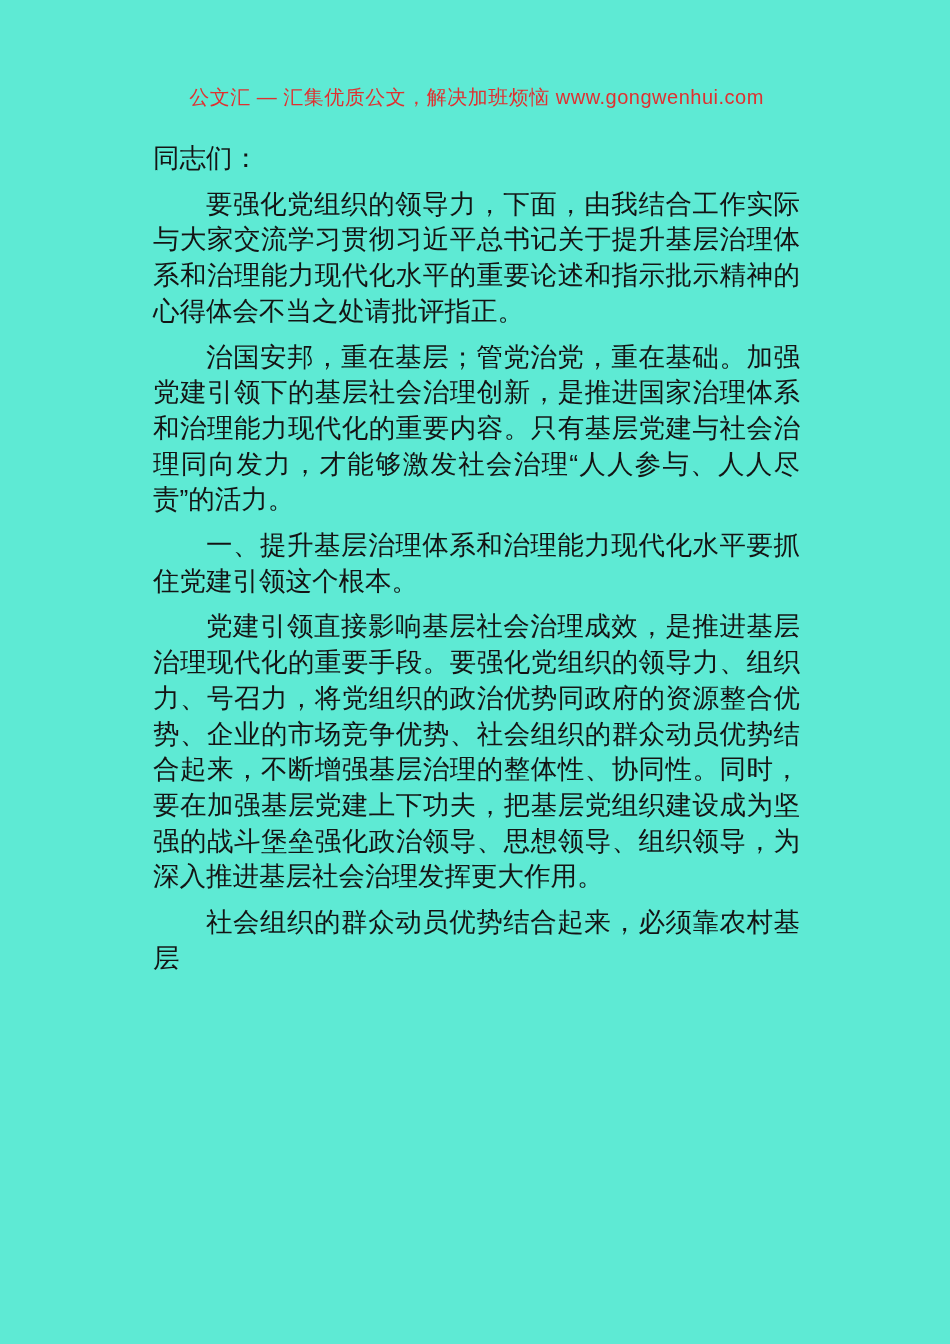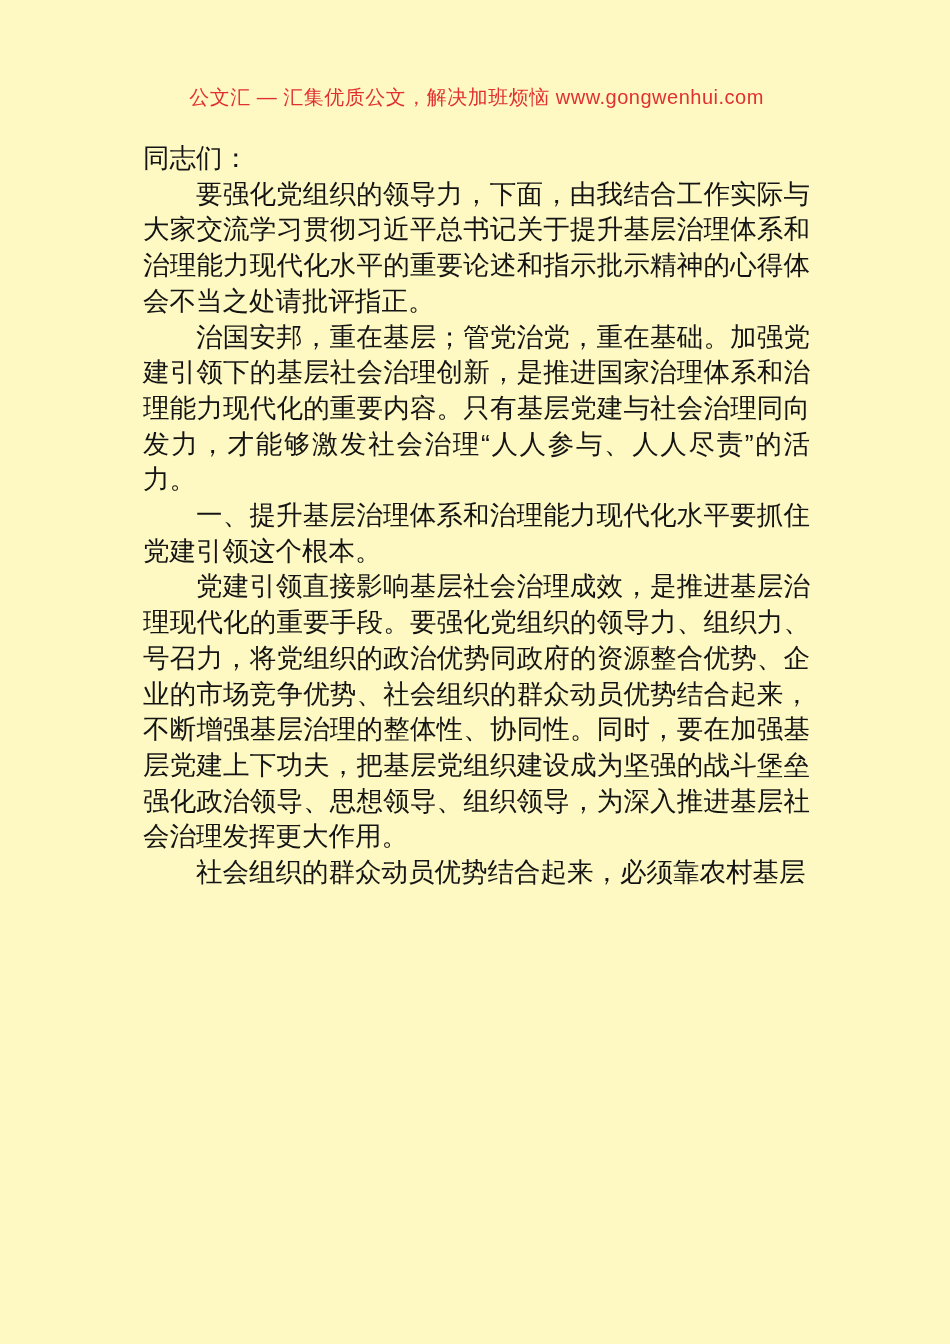--- a/index.html
+++ b/index.html
@@ -11,21 +11,21 @@
     width: 950px;
     height: 1344px;
     font-family: "Liberation Sans", sans-serif;
     overflow: hidden;
   }
   .page {
     box-sizing: border-box;
     width: 950px;
     height: 1344px;
     padding: 85px 140px 0 143px;
-    background: #fef9c3;
+    background: #5eead4;
   }
   .watermark {
     font-size: 20px;
     line-height: 24px;
     text-align: center;
     color: #e03030;
     letter-spacing: 0.5px;
     white-space: nowrap;
   }
   .doc-title {
@@ -40,21 +40,21 @@
     display: block;
   }
   .doc-body {
     margin-top: 32px;
     font-size: 26.5px;
     line-height: 35.7px;
     text-align: justify;
     color: #141414;
   }
   .doc-body p {
-    margin: 0;
+    margin: 10px;
     padding: 0;
     text-indent: 2em;
   }
   .doc-body p.salutation {
     text-indent: 0;
   }
 </style>
 </head>
 <body>
 

